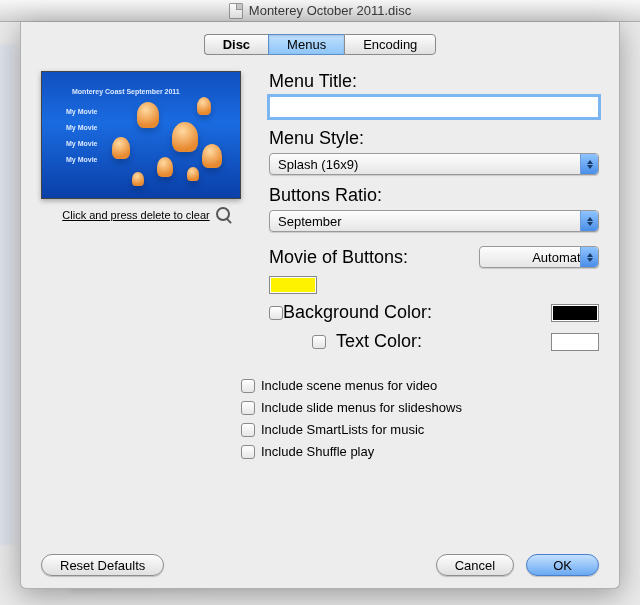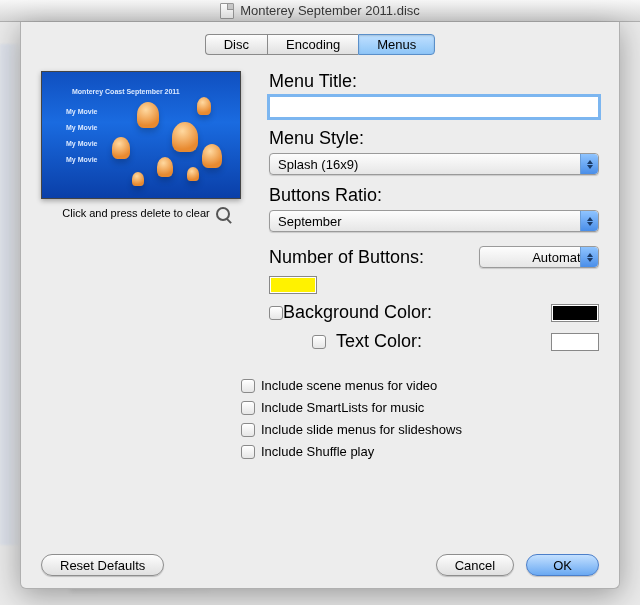--- a/index.html
+++ b/index.html
@@ -91,21 +91,21 @@
     margin-bottom: 16px;
   }
   .segmented .seg {
     padding: 2px 18px;
     font-size: 13px;
     background: linear-gradient(to bottom, #fdfdfd, #e0e0e0);
     border: 1px solid #8a8a8a;
     border-right: none;
     cursor: pointer;
   }
-  .segmented .seg:first-child { border-radius: 4px 0 0 4px; }
+  .segmented .seg:first-child { border-radius: 4px 0 0 4px; font-weight: bold; }
   .segmented .seg:last-child { border-radius: 0 4px 4px 0; border-right:1px solid #8a8a8a; }
   .segmented .seg.active {
     background: linear-gradient(to bottom, #bfe0ff, #8ec5f7);
     border-color: #5a8fc9;
     box-shadow: inset 0 1px 2px rgba(0,0,0,0.15);
   }
   
   .content {
     display: flex;
     gap: 18px;
@@ -127,23 +127,24 @@
     position:absolute;
     border-radius: 50% 50% 30% 30%;
     background: radial-gradient(circle at 40% 30%, #ffd9a0, #e88a30 70%);
     box-shadow: 0 4px 6px rgba(0,0,0,0.2);
   }
   .preview-caption {
     font-size: 11px;
     text-align: center;
     margin-top: 8px;
     display:flex;
-    align-items:flex-start;
+    align-items:flex-end;
     justify-content:center;
     gap:6px;
+    text-decoration:underline;
   }
   .magnify {
     width:14px; height:14px;
     border: 2px solid #555;
     border-radius:50%;
     position:relative;
     display:inline-block;
   }
   .magnify::after{
     content:"";
@@ -277,41 +278,41 @@
     font-size:7px;
     font-weight:bold;
     white-space:nowrap;
   }
 </style>
 </head>
 <body>
 
 <div class="titlebar">
   <span class="doc-icon"></span>
-  <span>Monterey September 2011.disc</span>
+  <span>Monterey October 2011.disc</span>
 </div>
 
 <div class="bg-blur">
   <div class="bg-sidebar"></div>
   <div class="bg-thumb" style="left:70px; top:250px; width:140px; height:90px;"></div>
   <div class="bg-thumb" style="left:70px; top:370px; width:140px; height:90px;"></div>
   <div class="bg-thumb" style="left:70px; top:540px; width:140px; height:30px;"></div>
   <div class="bg-line" style="left:240px; top:290px; width:240px;"></div>
   <div class="bg-line" style="left:240px; top:310px; width:180px;"></div>
   <div class="bg-line" style="left:240px; top:350px; width:120px;"></div>
   <div class="bg-line" style="left:240px; top:440px; width:240px;"></div>
   <div class="bg-line" style="left:240px; top:500px; width:120px;"></div>
 </div>
 
 <div class="sheet">
 
   <div class="segmented">
     <div class="seg">Disc</div>
+    <div class="seg active">Menus</div>
     <div class="seg">Encoding</div>
-    <div class="seg active">Menus</div>
   </div>
 
   <div class="content">
 
     <div class="left-col">
       <div class="preview">
         <span class="preview-text" style="top:16px; left:30px;">Monterey Coast   September 2011</span>
         <span class="preview-text" style="top:36px; left:24px;">My Movie</span>
         <span class="preview-text" style="top:52px; left:24px;">My Movie</span>
         <span class="preview-text" style="top:68px; left:24px;">My Movie</span>
@@ -346,21 +347,21 @@
       </div>
       <div class="form-group">
         <span class="label">Buttons Ratio:</span>
         <div class="popup">
           <span>September</span>
           <span class="arrows"></span>
         </div>
       </div>
 
       <div class="row" style="margin-top:14px;">
-        <span class="label">Number of Buttons:</span>
+        <span class="label">Movie of Buttons:</span>
         <div class="popup small">
           <span>Automatic</span>
           <span class="arrows"></span>
         </div>
       </div>
 
       <div class="row">
         <div class="swatch" style="background:#fff200"></div>
       </div>
 
@@ -382,25 +383,25 @@
     </div>
   </div>
 
   <div class="include-section">
     <div class="checkbox-row">
       <span class="checkbox"></span>
       <span>Include scene menus for video</span>
     </div>
     <div class="checkbox-row">
       <span class="checkbox"></span>
-      <span>Include SmartLists for music</span>
+      <span>Include slide menus for slideshows</span>
     </div>
     <div class="checkbox-row">
       <span class="checkbox"></span>
-      <span>Include slide menus for slideshows</span>
+      <span>Include SmartLists for music</span>
     </div>
     <div class="checkbox-row">
       <span class="checkbox"></span>
       <span>Include Shuffle play</span>
     </div>
   </div>
 
   <div class="button-bar">
     <div class="push-button">
       <span>Reset Defaults</span>

